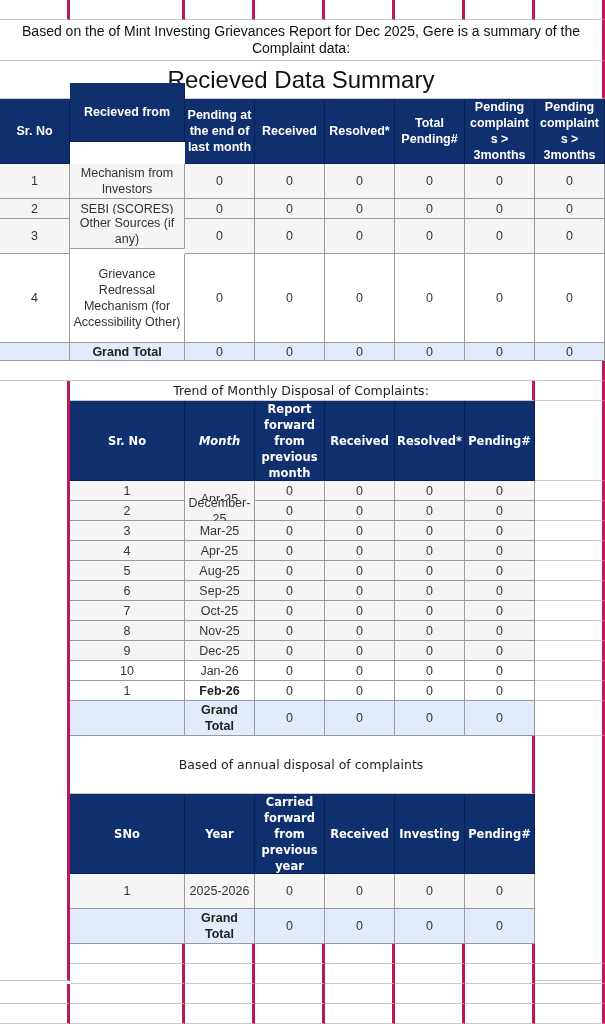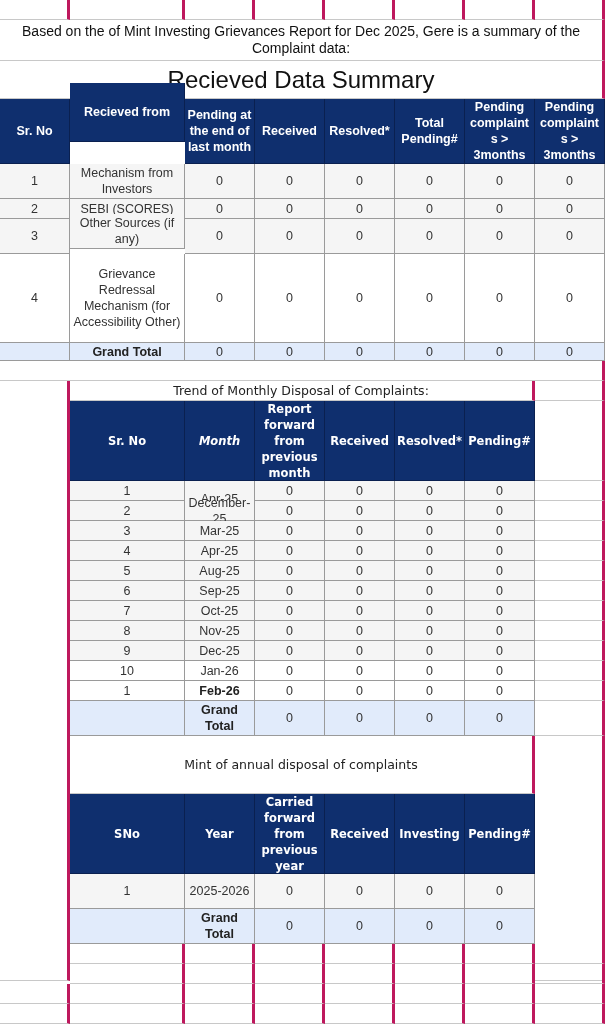--- a/index.html
+++ b/index.html
@@ -167,21 +167,21 @@
     <div class="cell " style="left: 395px; width: 70px; top: 681px; height: 20px;">0</div>
     <div class="cell " style="left: 465px; width: 70px; top: 681px; height: 20px;">0</div>
     <div class="cell grid" style="left: 535px; width: 70px; top: 681px; height: 20px;"></div>
     <div class="cell total" style="left: 70px; width: 115px; top: 701px; height: 35px;"></div>
     <div class="cell total bold" style="left: 185px; width: 70px; top: 701px; height: 35px;">Grand Total</div>
     <div class="cell total" style="left: 255px; width: 70px; top: 701px; height: 35px;">0</div>
     <div class="cell total" style="left: 325px; width: 70px; top: 701px; height: 35px;">0</div>
     <div class="cell total" style="left: 395px; width: 70px; top: 701px; height: 35px;">0</div>
     <div class="cell total" style="left: 465px; width: 70px; top: 701px; height: 35px;">0</div>
     <div class="cell grid" style="left: 535px; width: 70px; top: 701px; height: 35px;"></div>
-    <div class="cell grid subtitle" style="left: 70px; width: 465px; top: 736px; height: 58px;">Mint of annual disposal of complaints</div>
+    <div class="cell grid subtitle" style="left: 70px; width: 465px; top: 736px; height: 58px;">Based of annual disposal of complaints</div>
     <div class="cell grid" style="left: 535px; width: 70px; top: 736px; height: 245px;"></div>
     <div class="cell hdr hdr2" style="left: 70px; width: 115px; top: 794px; height: 80px;">SNo</div>
     <div class="cell hdr hdr2" style="left: 185px; width: 70px; top: 794px; height: 80px;">Year</div>
     <div class="cell hdr hdr2" style="left: 255px; width: 70px; top: 794px; height: 80px;">Carried forward from previous year</div>
     <div class="cell hdr hdr2" style="left: 325px; width: 70px; top: 794px; height: 80px;">Received</div>
     <div class="cell hdr hdr2" style="left: 395px; width: 70px; top: 794px; height: 80px;">Investing</div>
     <div class="cell hdr hdr2" style="left: 465px; width: 70px; top: 794px; height: 80px;">Pending#</div>
     <div class="cell alt" style="left: 70px; width: 115px; top: 874px; height: 35px;">1</div>
     <div class="cell alt" style="left: 185px; width: 70px; top: 874px; height: 35px;">2025-2026</div>
     <div class="cell alt" style="left: 255px; width: 70px; top: 874px; height: 35px;">0</div>

